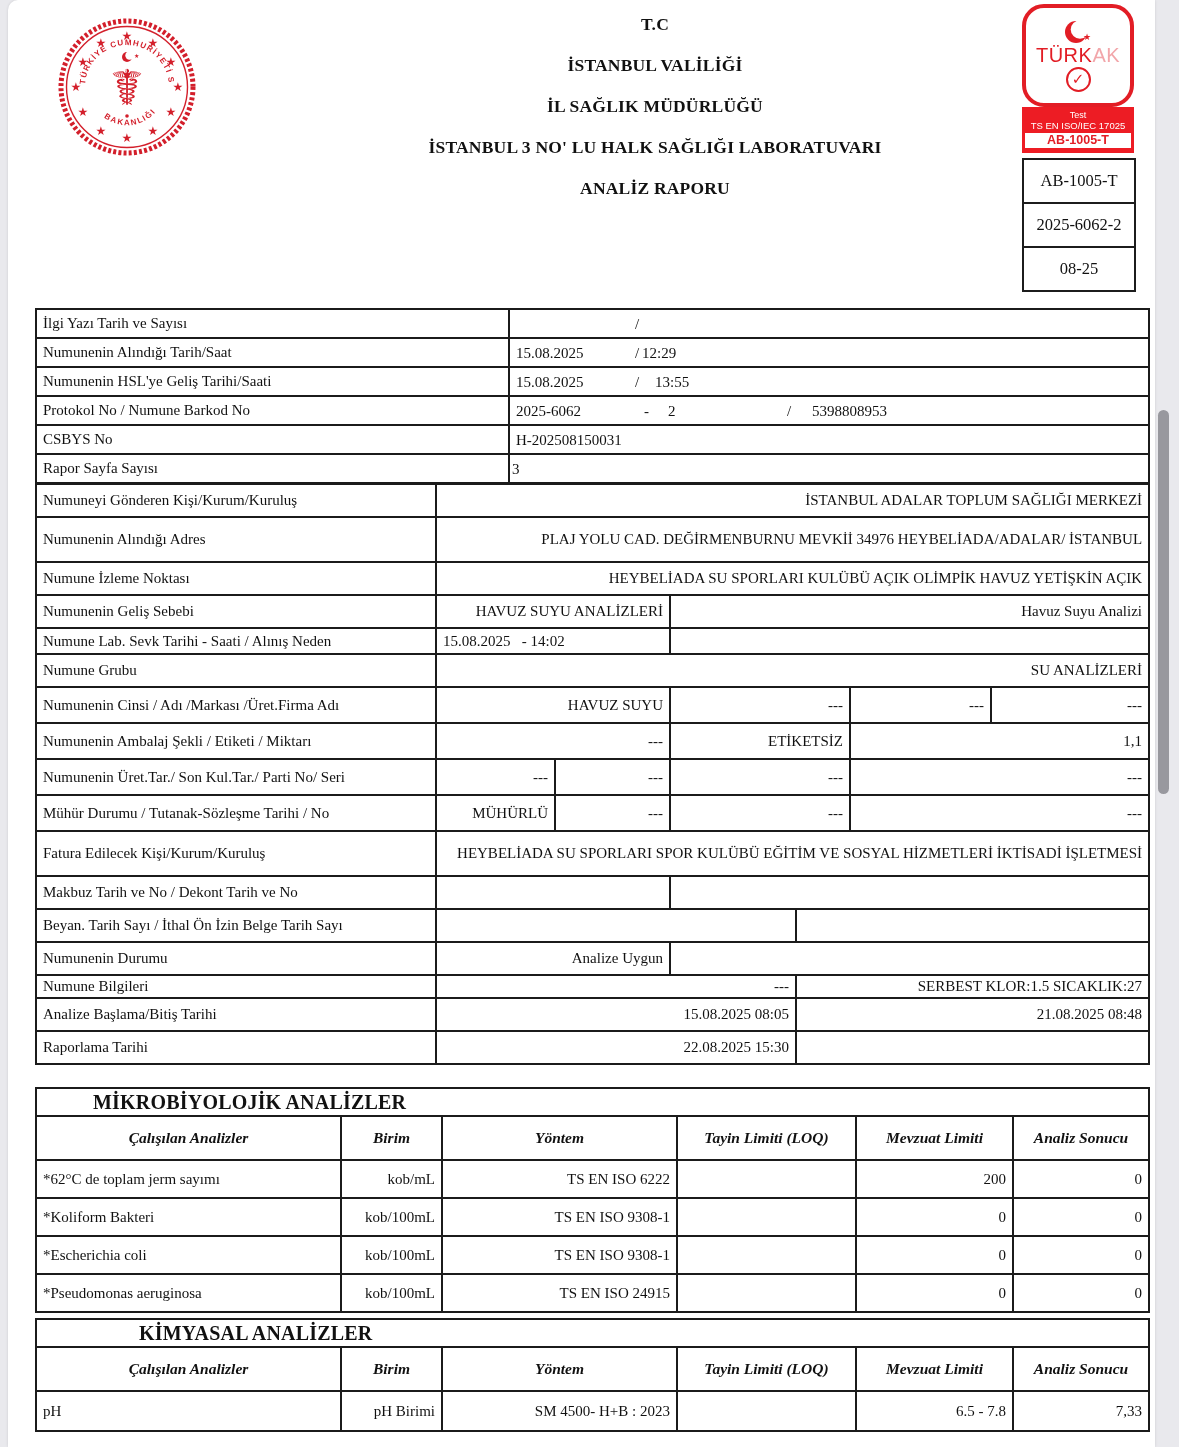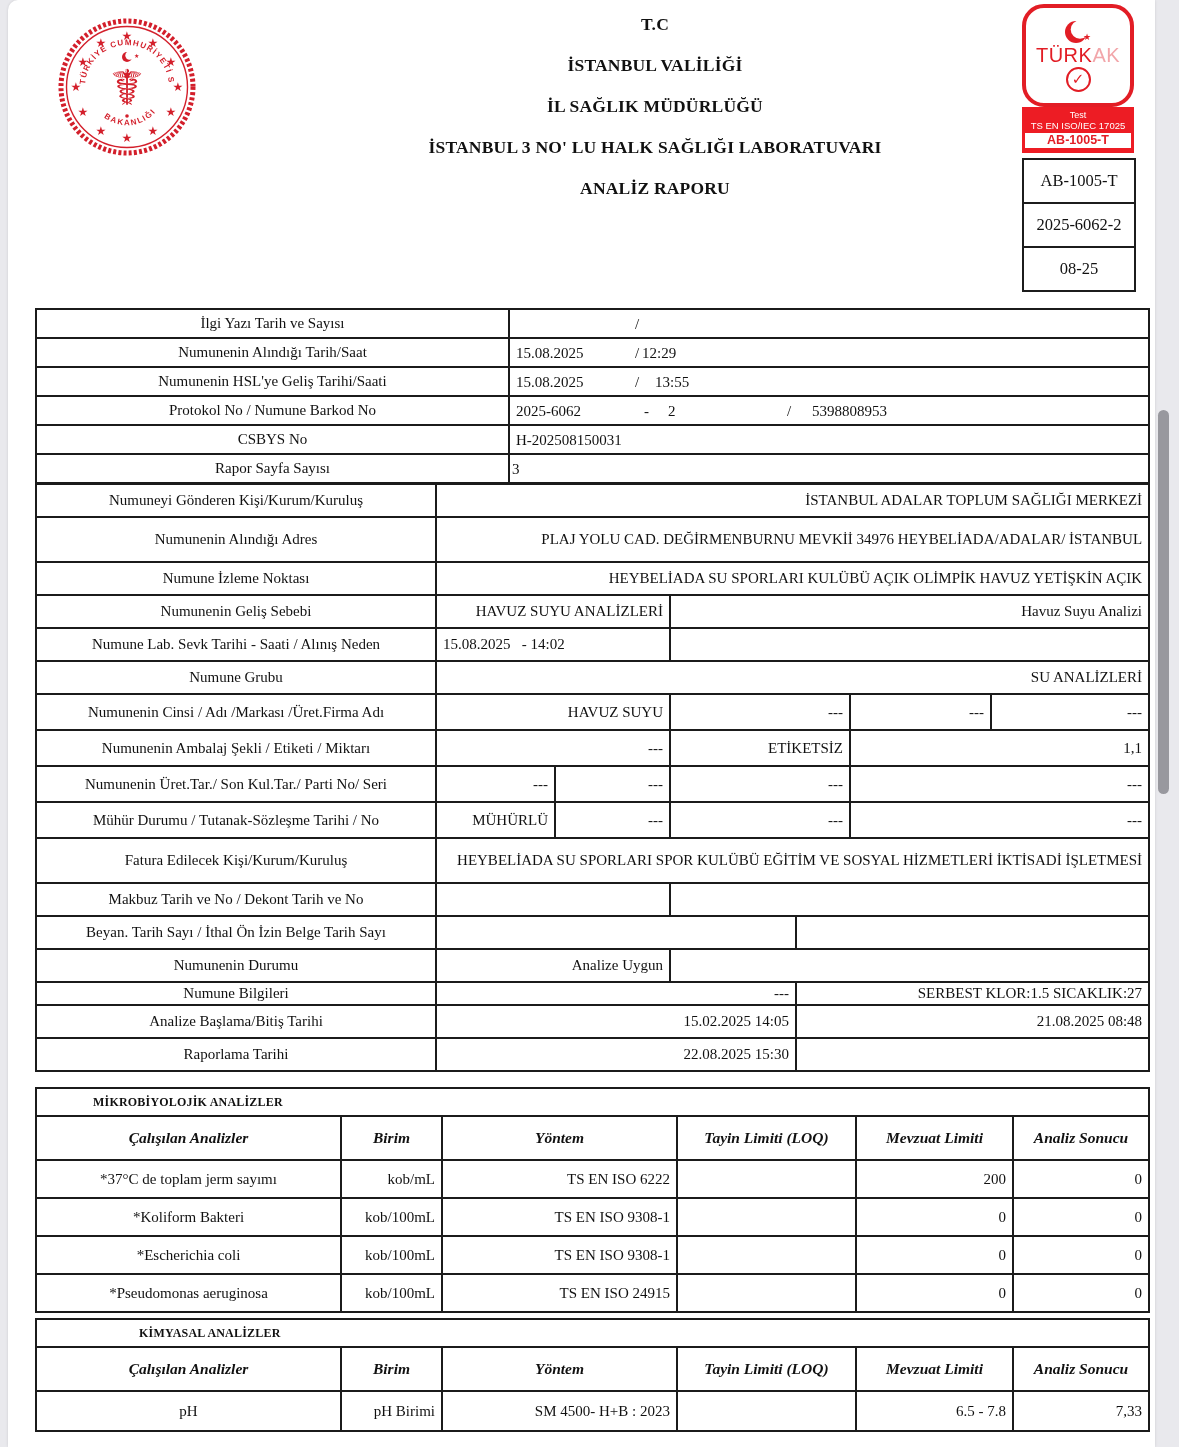--- a/index.html
+++ b/index.html
@@ -55,28 +55,28 @@
   .accbox td{
     border:2px solid #1c1c1c;width:108px;height:40px;
     text-align:center;font-size:16.5px;
   }
   
   table.doc{position:absolute;left:27px;border-collapse:collapse;table-layout:fixed;background:#fff;}
   table.doc td{
     border:2px solid #1b1b1b;font-size:15px;padding:0 6px;
     overflow:hidden;vertical-align:middle;
   }
-  td.lbl{text-align:center;}
+  td.lbl{text-align:left;}
   td.ctr{text-align:right;}
   td.pre{white-space:pre;text-align:left;padding-left:10px;}
   td.seg-cell{position:relative;padding:0;}
   .seg{position:absolute;top:50%;transform:translateY(-50%);white-space:pre;}
   td.hid-r{border-right-style:hidden;}
   td.hid-l{border-left-style:hidden;}
-  tr.sect td{font-weight:bold;font-size:12px;letter-spacing:.2px;}
+  tr.sect td{font-weight:bold;font-size:20px;letter-spacing:.2px;}
   tr.cols td{font-weight:bold;text-align:center;font-size:15.5px;font-style:italic;}
   td.wrap2{line-height:1.35;padding:2px 10px;}
   
   .scroll-thumb{
     position:absolute;left:1158px;top:410px;width:11px;height:384px;
     background:#98989e;border-radius:6px;
   }
 </style>
 </head>
 <body>
@@ -227,21 +227,21 @@
     </tr>
     <tr style="height:33px">
       <td class="lbl">Numune İzleme Noktası</td>
       <td class="ctr" colspan="6">HEYBELİADA SU SPORLARI KULÜBÜ AÇIK OLİMPİK HAVUZ  YETİŞKİN AÇIK</td>
     </tr>
     <tr style="height:33px">
       <td class="lbl">Numunenin Geliş Sebebi</td>
       <td class="ctr" colspan="2">HAVUZ SUYU ANALİZLERİ</td>
       <td class="ctr" colspan="4">Havuz Suyu Analizi</td>
     </tr>
-    <tr style="height:33px">
+    <tr style="height:26px">
       <td class="lbl">Numune Lab. Sevk  Tarihi - Saati / Alınış Neden</td>
       <td class="pre" colspan="2">15.08.2025   - 14:02</td>
       <td class="ctr" colspan="4"></td>
     </tr>
     <tr style="height:33px">
       <td class="lbl">Numune Grubu</td>
       <td class="ctr" colspan="6">SU ANALİZLERİ</td>
     </tr>
     <tr style="height:36px">
       <td class="lbl">Numunenin Cinsi / Adı /Markası /Üret.Firma Adı</td>
@@ -289,21 +289,21 @@
       <td class="ctr" colspan="2">Analize Uygun</td>
       <td class="ctr" colspan="4"></td>
     </tr>
     <tr style="height:23px">
       <td class="lbl">Numune Bilgileri</td>
       <td class="ctr" colspan="3">---</td>
       <td class="ctr" colspan="3">SERBEST KLOR:1.5 SICAKLIK:27</td>
     </tr>
     <tr style="height:33px">
       <td class="lbl">Analize Başlama/Bitiş Tarihi</td>
-      <td class="ctr" colspan="3">15.02.2025 14:05</td>
+      <td class="ctr" colspan="3">15.08.2025 08:05</td>
       <td class="ctr" colspan="3">21.08.2025 08:48</td>
     </tr>
     <tr style="height:33px">
       <td class="lbl">Raporlama Tarihi</td>
       <td class="ctr hid-r" colspan="3">22.08.2025 15:30</td>
       <td class="ctr hid-l" colspan="3"></td>
     </tr>
   </tbody>
     </table>
 
@@ -322,21 +322,21 @@
     </tr>
     <tr class="cols" style="height:44px">
       <td>Çalışılan Analizler</td>
       <td>Birim</td>
       <td>Yöntem</td>
       <td>Tayin Limiti (LOQ)</td>
       <td>Mevzuat Limiti</td>
       <td>Analiz Sonucu</td>
     </tr>
     <tr style="height:38px">
-      <td class="lbl">*37°C de toplam jerm sayımı</td>
+      <td class="lbl">*62°C de toplam jerm sayımı</td>
       <td class="ctr">kob/mL</td>
       <td class="ctr">TS EN ISO 6222</td>
       <td class="ctr"></td>
       <td class="ctr">200</td>
       <td class="ctr">0</td>
     </tr>
     <tr style="height:38px">
       <td class="lbl">*Koliform Bakteri</td>
       <td class="ctr">kob/100mL</td>
       <td class="ctr">TS EN ISO 9308-1</td>

